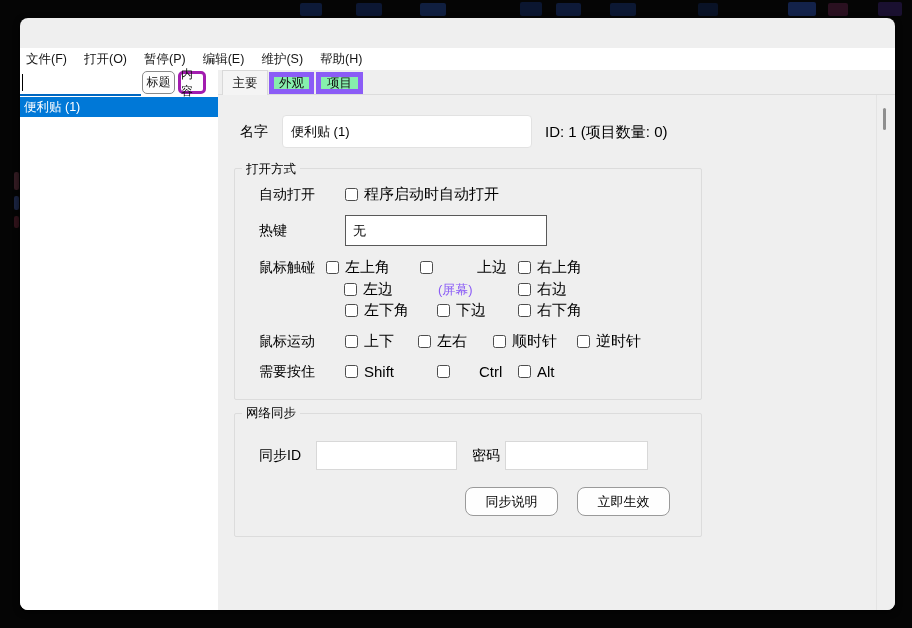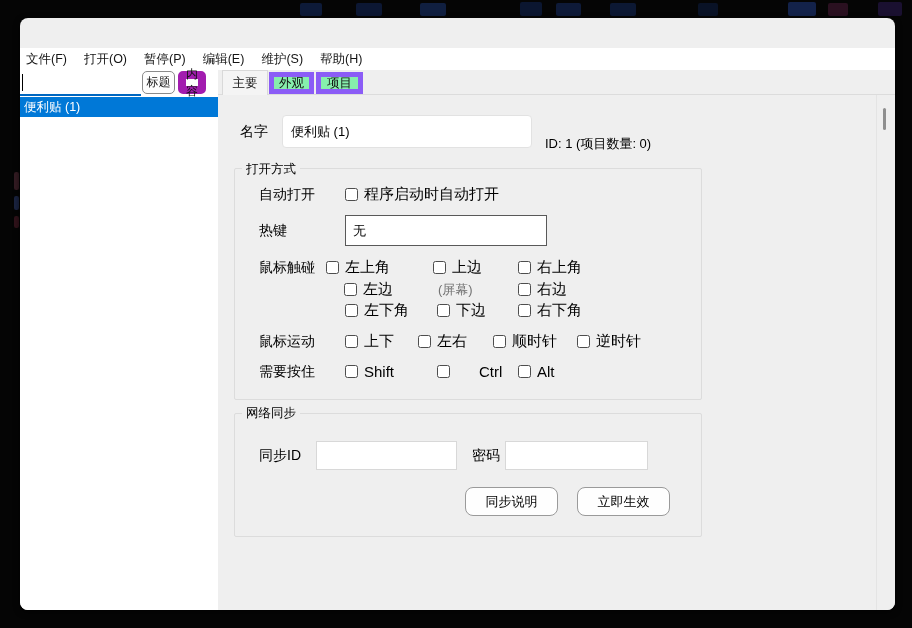--- a/index.html
+++ b/index.html
@@ -47,21 +47,21 @@
     font-family:"Liberation Sans", sans-serif; font-size:12.5px; padding:0 4px; outline:none;
   }
   .text-caret { position:absolute; left:2px; top:56px; width:1px; height:17px; background:#000; }
 
   .tool-btn {
     position:absolute; top:53px; height:23px; background:#fdfdfd;
     border:1px solid #8a8a8a; border-radius:5px; font-size:12px;
     display:flex; align-items:center; justify-content:center; color:#111;
   }
   .btn-title { left:122px; width:33px; }
-  .btn-content { left:158px; width:28px; border:8px solid #a21caf; }
+  .btn-content { left:158px; width:28px; border:3px solid #a21caf; }
 
   .tabline { position:absolute; left:198px; top:76px; width:677px; height:1px; background:#dcdcdc; }
   .tab {
     position:absolute; display:flex; align-items:center; justify-content:center;
     font-size:12.5px; color:#111;
   }
   .tab-selected {
     left:202px; top:52px; width:46px; height:25px; background:#f4f4f4;
     border:1px solid #d9d9d9; border-bottom:none; z-index:2;
   }
@@ -75,21 +75,21 @@
     padding-left:4px; white-space:nowrap;
   }
 
   .field-label { position:absolute; font-size:14px; color:#000; white-space:nowrap; }
 
   .name-input {
     position:absolute; left:262px; top:97px; width:250px; height:33px;
     background:#fff; border:1px solid #e2e2e2; border-radius:4px;
     font-family:"Liberation Sans", sans-serif; font-size:13px; padding:0 8px; outline:none; color:#000;
   }
-  .id-text { position:absolute; left:525px; top:117px; font-size:13px; color:#000; white-space:nowrap; }
+  .id-text { position:absolute; left:525px; top:105px; font-size:15px; color:#000; white-space:nowrap; }
 
   .groupbox { position:absolute; border:1px solid #dcdcdc; border-radius:2px; }
   .group-open { left:214px; top:150px; width:468px; height:232px; }
   .group-sync { left:214px; top:395px; width:468px; height:124px; }
   .group-legend {
     position:absolute; font-size:12.5px; color:#000; background:#efefef;
     padding:0 4px; white-space:nowrap;
   }
 
   .cb-item { position:absolute; height:20px; display:flex; align-items:center; }
@@ -97,21 +97,21 @@
     width:13px; height:13px; border:1px solid #4d4d4d; border-radius:2.5px;
     background:#fff; margin-right:6px; flex:none;
   }
   .cb-label { font-size:15px; color:#000; white-space:nowrap; }
 
   .hotkey-input {
     position:absolute; left:325px; top:197px; width:202px; height:31px;
     background:#fff; border:1px solid #595959;
     font-family:"Liberation Sans", sans-serif; font-size:13px; padding:0 7px; outline:none; color:#000;
   }
-  .screen-text { position:absolute; left:418px; top:263px; font-size:13px; color:#737373; }
+  .screen-text { position:absolute; left:418px; top:263px; font-size:13px; color:#8b5cf6; }
 
   .sync-input {
     position:absolute; top:423px; height:29px; background:#fff; border:1px solid #d8d8d8;
     font-family:"Liberation Sans", sans-serif; font-size:13px; padding:0 7px; outline:none;
   }
   .sync-id-input { left:296px; width:141px; }
   .sync-pwd-input { left:485px; width:143px; }
 
   .push-btn {
     position:absolute; top:469px; width:93px; height:29px; background:#fefefe;
@@ -185,21 +185,21 @@
 
     <span class="field-label" style="left:239px;top:204px;">热键</span>
     <input class="hotkey-input" type="text" value="无" style="">
 
     <span class="field-label" style="left:239px;top:241px;">鼠标触碰</span>
 
     <div class="cb-item" style="left:306px;top:239px;">
       <span class="cb"></span>
       <span class="cb-label">左上角</span>
     </div>
-    <div class="cb-item" style="left:413px;top:239px;">
+    <div class="cb-item" style="left:400px;top:239px;gap:38px;">
       <span class="cb"></span>
       <span class="cb-label">上边</span>
     </div>
     <div class="cb-item" style="left:498px;top:239px;">
       <span class="cb"></span>
       <span class="cb-label">右上角</span>
     </div>
 
     <div class="cb-item" style="left:324px;top:261px;">
       <span class="cb"></span>

